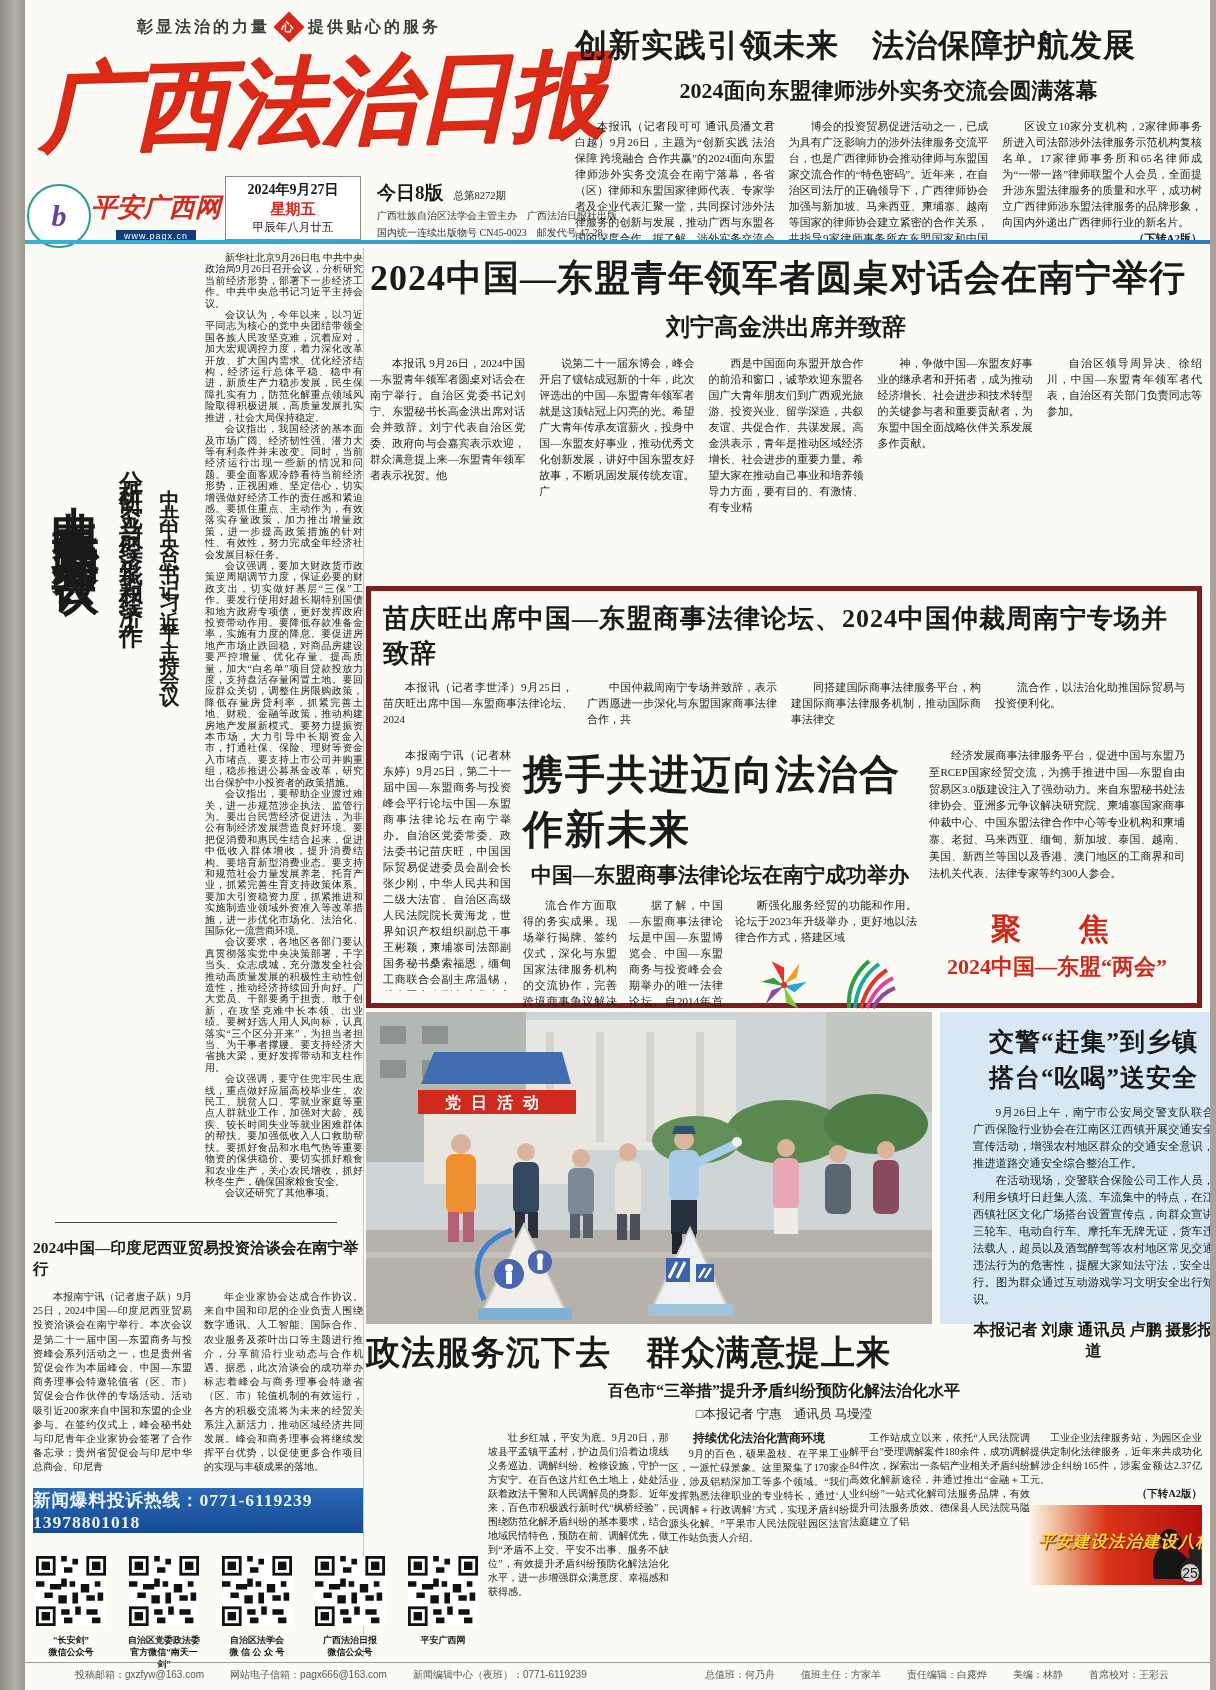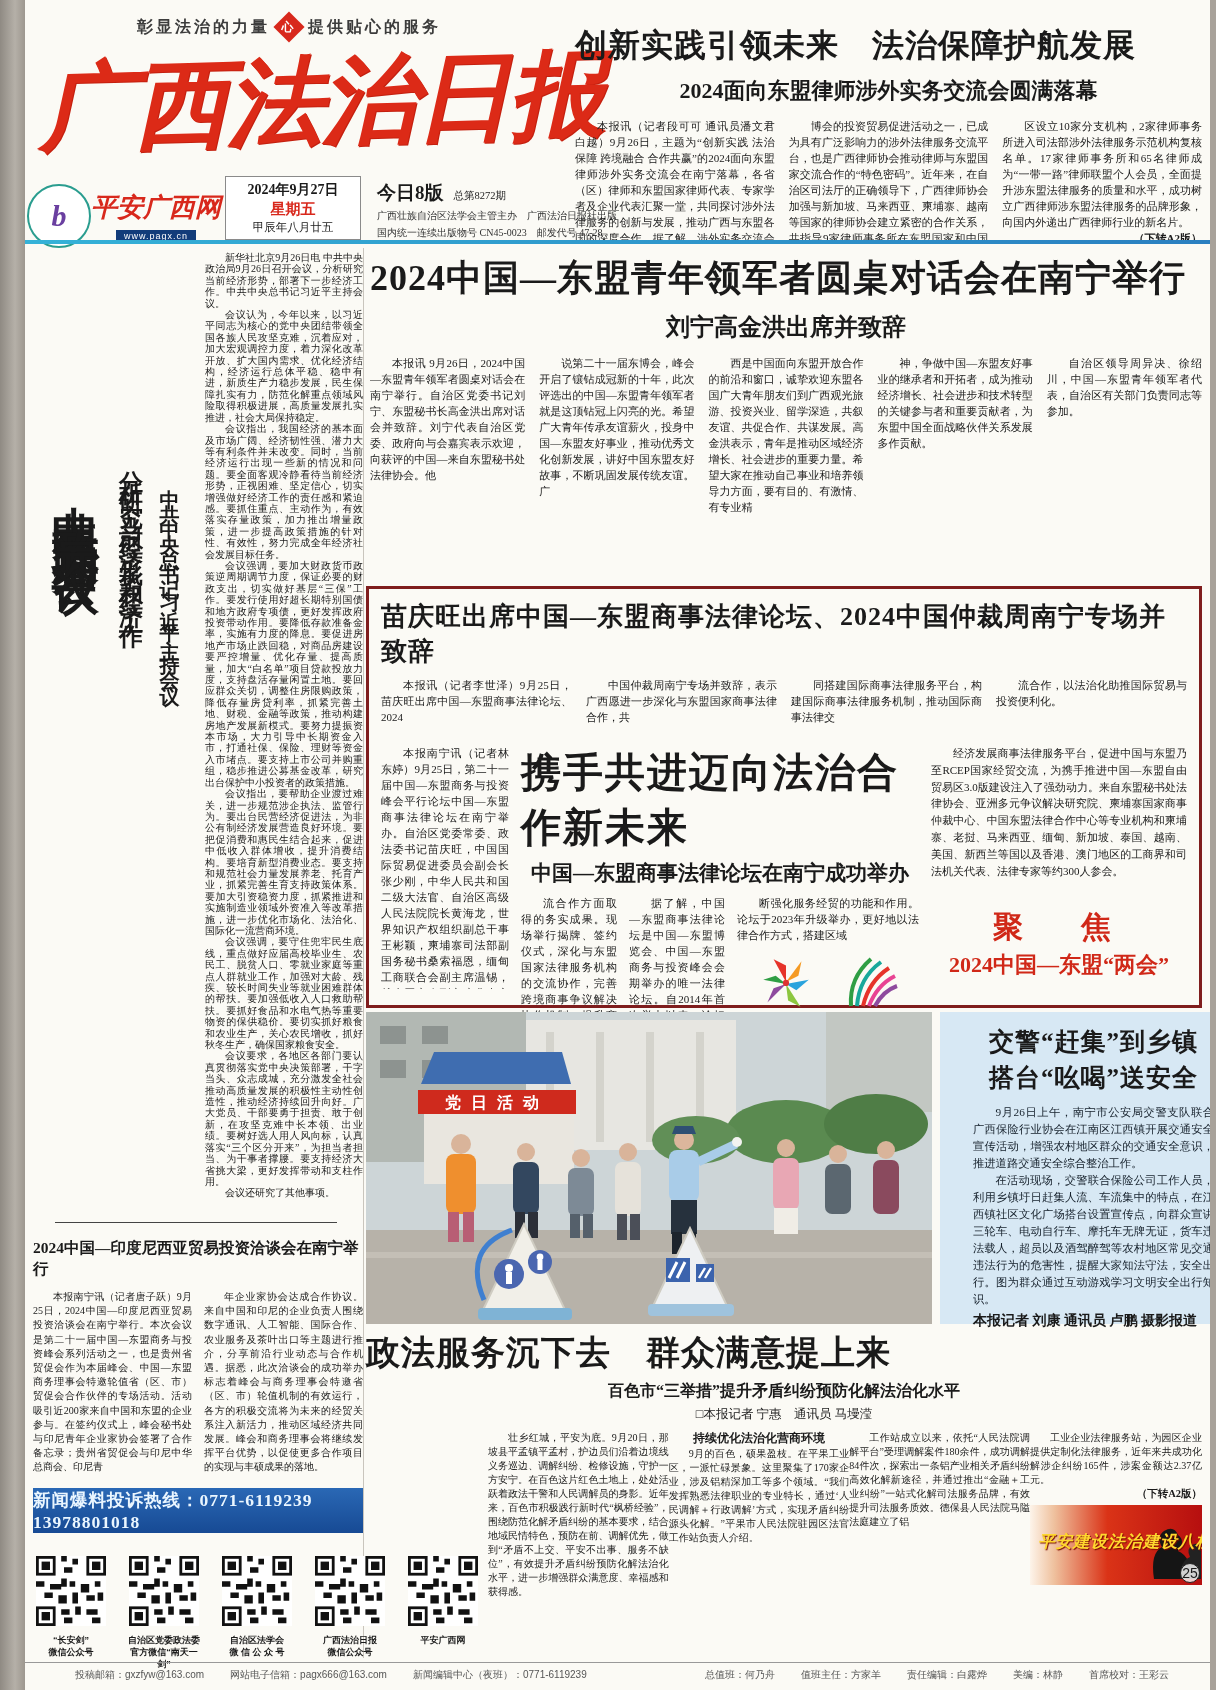--- a/index.html
+++ b/index.html
@@ -39,29 +39,29 @@
   .body11{font-size:11px;line-height:16px;}
   .cols{display:flex;gap:14px;}
   .cols>div{flex:1;}
   p.bp{margin:0;text-indent:2em;}
   .jump{display:block;text-align:right;font-weight:bold;}
   
   .v{writing-mode:vertical-rl;text-orientation:upright;font-weight:900;white-space:nowrap;}
   .divider-v{width:1px;background:#c9c5bd;}
   .hrule{height:1px;background:#444;}
   
-  .redbox{border:3px solid #7f1d1d;padding:6px 12px;box-sizing:border-box;background:#fbfaf5;}
+  .redbox{border:5px solid #7f1d1d;padding:6px 12px;box-sizing:border-box;background:#fbfaf5;}
   .focus-label{color:#d02818;font-size:30px;font-weight:900;text-align:center;letter-spacing:14px;}
   .focus-event{color:#d02818;font-size:22px;font-weight:900;text-align:center;margin-top:2px;white-space:nowrap;}
   .logocap{font-size:8px;color:#c22;text-align:center;font-family:"Liberation Sans",sans-serif;}
   
   .bluepanel{background:#d7e8f4;padding:12px 13px;box-sizing:border-box;}
   .bluepanel .h{font-size:25px;font-weight:900;text-align:center;line-height:36px;letter-spacing:1px;}
   .bluepanel .b{font-size:11.3px;line-height:17px;margin-top:8px;color:#15202b;}
-  .bluepanel .cr{font-size:14px;font-weight:bold;text-align:left;margin-top:4px;}
+  .bluepanel .cr{font-size:16px;font-weight:bold;text-align:center;margin-top:12px;}
   
   .hotline{background:linear-gradient(180deg,#2a68b5,#174a94);color:#eaf6ff;font-weight:900;
            font-size:17.5px;display:flex;align-items:center;justify-content:center;letter-spacing:1px;margin-top:10px;}
   
   .qrrow{display:flex;gap:13px;}
   .qritem{width:80px;text-align:center;}
   .qritem svg{width:70px;height:70px;background:#fff;}
   .qritem .lb{font-size:9px;line-height:12px;font-weight:bold;margin-top:4px;font-family:"Liberation Sans",sans-serif;}
   
   .banner{position:relative;height:80px;margin-top:4px;
@@ -149,33 +149,33 @@
   <div class="abs" style="left:8px;top:250px;width:330px;height:962px;">
     <div class="abs v" style="left:12px;top:218px;font-size:47px;letter-spacing:6px;">中共中央政治局召开会议</div>
     <div class="abs v" style="left:82px;top:202px;font-size:24px;letter-spacing:11px;">分析研究当前经济形势和经济工作</div>
     <div class="abs v" style="left:124px;top:224px;font-size:20px;letter-spacing:15px;">中共中央总书记习近平主持会议</div>
     <div class="abs body10 jc clip" style="left:172px;top:2px;width:158px;height:955px;">
       <p class="bp">新华社北京9月26日电 中共中央政治局9月26日召开会议，分析研究当前经济形势，部署下一步经济工作。中共中央总书记习近平主持会议。</p>
       <p class="bp">会议认为，今年以来，以习近平同志为核心的党中央团结带领全国各族人民攻坚克难，沉着应对，加大宏观调控力度，着力深化改革开放、扩大国内需求、优化经济结构，经济运行总体平稳、稳中有进，新质生产力稳步发展，民生保障扎实有力，防范化解重点领域风险取得积极进展，高质量发展扎实推进，社会大局保持稳定。</p>
       <p class="bp">会议指出，我国经济的基本面及市场广阔、经济韧性强、潜力大等有利条件并未改变。同时，当前经济运行出现一些新的情况和问题。要全面客观冷静看待当前经济形势，正视困难、坚定信心，切实增强做好经济工作的责任感和紧迫感。要抓住重点、主动作为，有效落实存量政策，加力推出增量政策，进一步提高政策措施的针对性、有效性，努力完成全年经济社会发展目标任务。</p>
       <p class="bp">会议强调，要加大财政货币政策逆周期调节力度，保证必要的财政支出，切实做好基层“三保”工作。要发行使用好超长期特别国债和地方政府专项债，更好发挥政府投资带动作用。要降低存款准备金率，实施有力度的降息。要促进房地产市场止跌回稳，对商品房建设要严控增量、优化存量、提高质量，加大“白名单”项目贷款投放力度，支持盘活存量闲置土地。要回应群众关切，调整住房限购政策，降低存量房贷利率，抓紧完善土地、财税、金融等政策，推动构建房地产发展新模式。要努力提振资本市场，大力引导中长期资金入市，打通社保、保险、理财等资金入市堵点。要支持上市公司并购重组，稳步推进公募基金改革，研究出台保护中小投资者的政策措施。</p>
       <p class="bp">会议指出，要帮助企业渡过难关，进一步规范涉企执法、监管行为。要出台民营经济促进法，为非公有制经济发展营造良好环境。要把促消费和惠民生结合起来，促进中低收入群体增收，提升消费结构。要培育新型消费业态。要支持和规范社会力量发展养老、托育产业，抓紧完善生育支持政策体系。要加大引资稳资力度，抓紧推进和实施制造业领域外资准入等改革措施，进一步优化市场化、法治化、国际化一流营商环境。</p>
+      <p class="bp">会议要求，各地区各部门要认真贯彻落实党中央决策部署，干字当头、众志成城，充分激发全社会推动高质量发展的积极性主动性创造性，推动经济持续回升向好。广大党员、干部要勇于担责、敢于创新，在攻坚克难中长本领、出业绩。要树好选人用人风向标，认真落实“三个区分开来”，为担当者担当、为干事者撑腰。要支持经济大省挑大梁，更好发挥带动和支柱作用。</p>
       <p class="bp">会议强调，要守住兜牢民生底线，重点做好应届高校毕业生、农民工、脱贫人口、零就业家庭等重点人群就业工作，加强对大龄、残疾、较长时间失业等就业困难群体的帮扶。要加强低收入人口救助帮扶。要抓好食品和水电气热等重要物资的保供稳价。要切实抓好粮食和农业生产，关心农民增收，抓好秋冬生产，确保国家粮食安全。</p>
-      <p class="bp">会议要求，各地区各部门要认真贯彻落实党中央决策部署，干字当头、众志成城，充分激发全社会推动高质量发展的积极性主动性创造性，推动经济持续回升向好。广大党员、干部要勇于担责、敢于创新，在攻坚克难中长本领、出业绩。要树好选人用人风向标，认真落实“三个区分开来”，为担当者担当、为干事者撑腰。要支持经济大省挑大梁，更好发挥带动和支柱作用。</p>
       <p class="bp">会议还研究了其他事项。</p>
     </div>
   </div>
   <div class="abs divider-v" style="left:338px;top:248px;height:1410px;"></div>
 
   <div class="abs" style="left:345px;top:254px;width:832px;">
     <div class="hl" style="font-size:36px;">2024中国—东盟青年领军者圆桌对话会在南宁举行</div>
     <div class="sub" style="font-size:24px;margin-top:8px;">刘宁高金洪出席并致辞</div>
     <div class="cols body11 jc clip" style="margin-top:12px;height:218px;">
       <div>
-          <p class="bp">本报讯 9月26日，2024中国—东盟青年领军者圆桌对话会在南宁举行。自治区党委书记刘宁、东盟秘书长高金洪出席对话会并致辞。刘宁代表自治区党委、政府向与会嘉宾表示欢迎，向获评的中国—来自东盟秘书处法律协会。他</p>
+          <p class="bp">本报讯 9月26日，2024中国—东盟青年领军者圆桌对话会在南宁举行。自治区党委书记刘宁、东盟秘书长高金洪出席对话会并致辞。刘宁代表自治区党委、政府向与会嘉宾表示欢迎，群众满意提上来—东盟青年领军者表示祝贺。他</p>
         </div>
       <div>
           <p class="bp">说第二十一届东博会，峰会开启了镶钻成冠新的十年，此次评选出的中国—东盟青年领军者就是这顶钻冠上闪亮的光。希望广大青年传承友谊薪火，投身中国—东盟友好事业，推动优秀文化创新发展，讲好中国东盟友好故事，不断巩固发展传统友谊。广</p>
         </div>
       <div>
           <p class="bp">西是中国面向东盟开放合作的前沿和窗口，诚挚欢迎东盟各国广大青年朋友们到广西观光旅游、投资兴业、留学深造，共叙友谊、共促合作、共谋发展。高金洪表示，青年是推动区域经济增长、社会进步的重要力量。希望大家在推动自己事业和培养领导力方面，要有目的、有激情、有专业精</p>
         </div>
       <div>
           <p class="bp">神，争做中国—东盟友好事业的继承者和开拓者，成为推动经济增长、社会进步和技术转型的关键参与者和重要贡献者，为东盟中国全面战略伙伴关系发展多作贡献。</p>
         </div>

